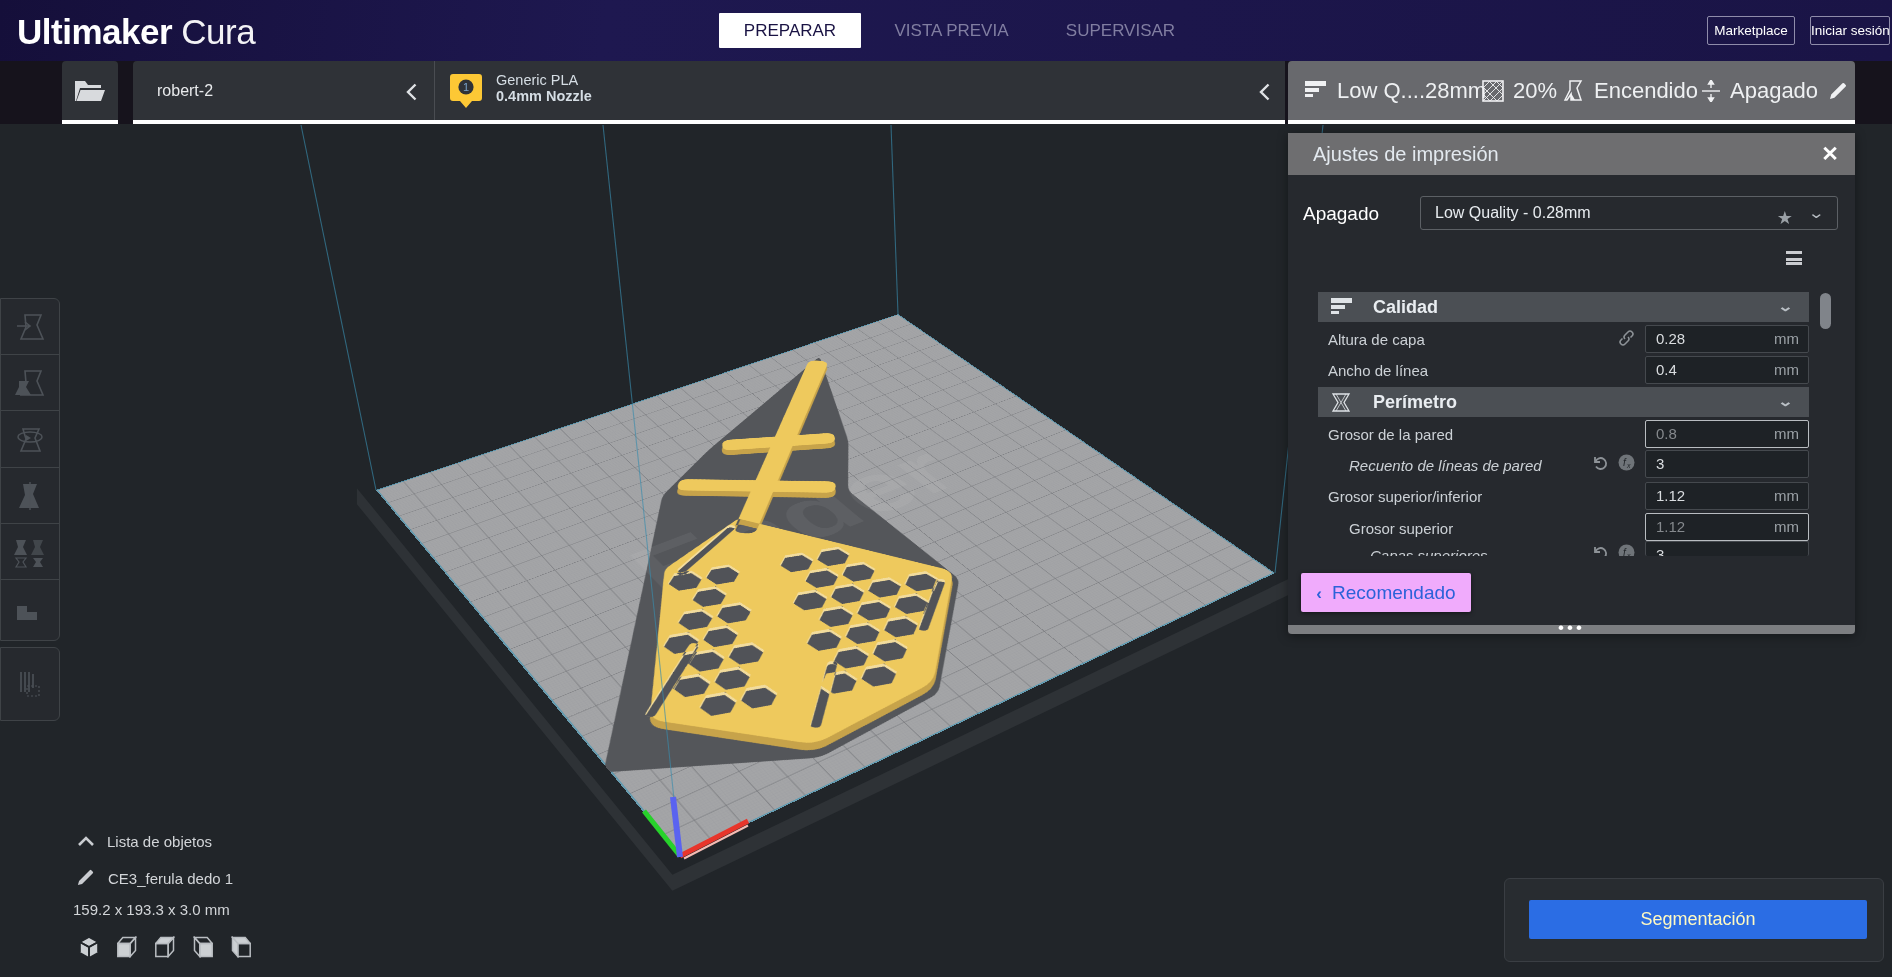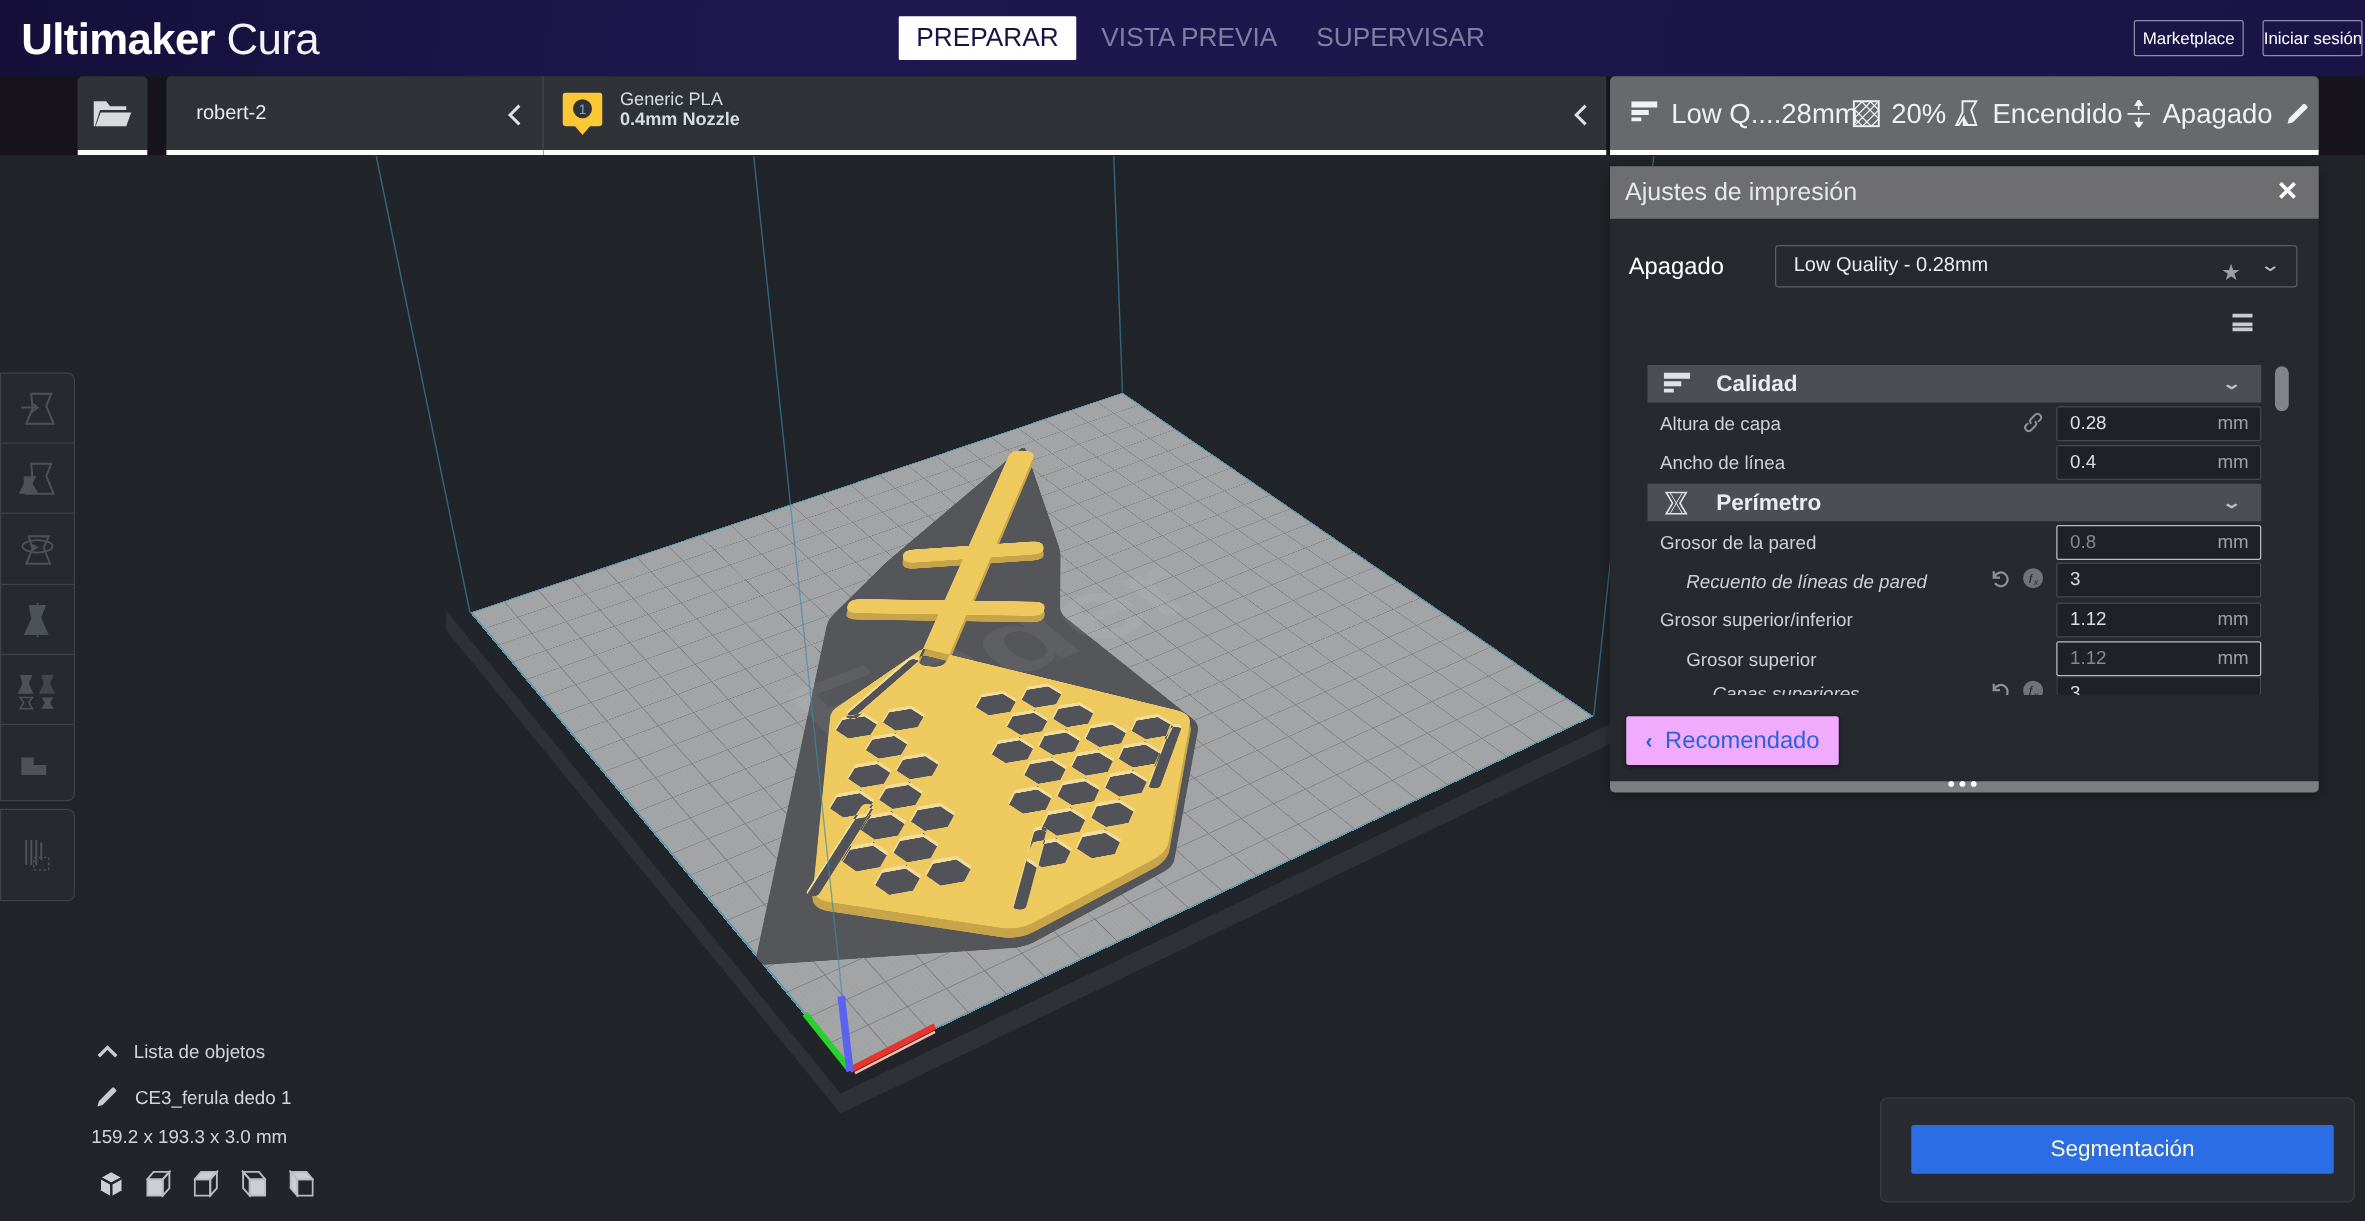--- a/index.html
+++ b/index.html
@@ -1,18 +1,18 @@
 <!DOCTYPE html>
 <html><head><meta charset="utf-8"><style>
 *{margin:0;padding:0;box-sizing:border-box;font-family:"Liberation Sans",sans-serif}
 html,body{width:1892px;height:977px;overflow:hidden;background:#212529}
 #topbar{position:absolute;left:0;top:0;width:1892px;height:61px;background:linear-gradient(97deg,#150f3a 0%,#1e1850 32%,#1c164b 62%,#1a1446 100%)}
 #logo{position:absolute;left:17px;top:12px;font-size:35px;color:#fff;letter-spacing:-0.5px}
 #logo b{font-weight:700} #logo span{font-weight:400;opacity:.95}
-.tab{position:absolute;top:13px;height:35px;line-height:35px;font-size:21px;text-align:center}
+.tab{position:absolute;top:13px;height:35px;line-height:35px;font-size:17px;text-align:center}
 #tab1{left:719px;width:142px;background:#fff;color:#191243;border-radius:1px}
 #tab2{left:874px;width:155px;color:#817ea1}
 #tab3{left:1048px;width:145px;color:#817ea1}
 .tbtn{position:absolute;top:16px;height:29px;line-height:27px;font-size:13.5px;color:#fff;border:1px solid #8f8caa;border-radius:2px;text-align:center}
 #mkt{left:1707px;width:88px} #login{left:1810px;width:80px;white-space:nowrap}
 #row2{position:absolute;left:0;top:61px;width:1892px;height:63px;background:#16131c}
 .sec{position:absolute;top:0;height:63px;background:#2f3237}
 .sec.open{border-bottom:4px solid #fff}
 #fold{left:62px;width:56px;border-radius:4px 4px 0 0}
 #fold svg{margin:16px 0 0 11px}
@@ -21,21 +21,21 @@
 #printsec{left:1288px;width:567px;background:#68696d;border-radius:4px 4px 0 0}
 .sep{position:absolute;left:434px;top:0;width:1px;height:59px;background:#4a4d52}
 #viewport{position:absolute;left:0;top:124px;width:1892px;height:853px;background:#212529;overflow:hidden}
 .ov{position:absolute;left:0;top:-124px}
 #plate3d{position:absolute;left:0;top:-124px;width:800px;height:800px;transform-origin:0 0;transform:matrix3d(1.083819,-0.200919,0,0.00026672,-0.241843,-0.277454,0,0.00036744,0,0,1,0,680.000,856.000,0,1)}
 #ltool{position:absolute;left:0;top:298px;width:60px;height:343px;background:#26292e;border:1px solid #3f4347;border-radius:0 6px 6px 0}
 .tcell{width:58px;height:56.2px;border-bottom:1px solid #3f4347;text-align:center;padding-top:12px}
 .tcell:last-child{border-bottom:none}
 #ltool2{position:absolute;left:0;top:647px;width:60px;height:74px;background:#26292e;border:1px solid #3f4347;border-radius:0 6px 6px 0;text-align:center;padding-top:20px}
 #panel{position:absolute;left:1288px;top:133px;width:567px;height:501px;background:#26292e;box-shadow:0 2px 10px rgba(0,0,0,.4)}
-#phead{position:absolute;left:0;top:0;width:567px;height:42px;background:#6e6e70;color:#e3e9ef;font-size:20px;line-height:42px;padding-left:12px}
+#phead{position:absolute;left:0;top:0;width:567px;height:42px;background:#6e6e70;color:#e3e9ef;font-size:20px;line-height:42px;padding-left:25px}
 #pclose{position:absolute;right:13px;top:9px;width:24px;height:24px;color:#fff;font-size:21px;font-weight:bold;line-height:24px;text-align:center}
 .plabel{position:absolute;color:#fff;font-size:19px}
 #profbox{position:absolute;left:132px;top:63px;width:418px;height:34px;border:1px solid #5c6065;border-radius:3px;color:#e8ecf0;font-size:16px;line-height:32px;padding-left:14px}
 #star{position:absolute;right:44px;top:5px;font-size:18px;color:#9aa0a6}
 #profchev{position:absolute;right:14px;top:0px;font-size:15px;color:#b9bfc5;transform:scaleX(1.4)}
 #searchbox{position:absolute;left:29px;top:113px;width:452px;height:36px;border:1px solid #595d63;border-radius:3px}
 #searchbox svg{position:absolute;left:9px;top:9px}
 #searchbox i{position:absolute;left:33px;top:7px;font-size:16px;color:#9096a0}
 #hamb{position:absolute;left:498px;top:118px;width:16px;height:14px;border-top:3px solid #caccd0;border-bottom:3px solid #caccd0}
 #hamb:after{content:"";display:block;margin-top:3.5px;height:3px;background:#caccd0}

